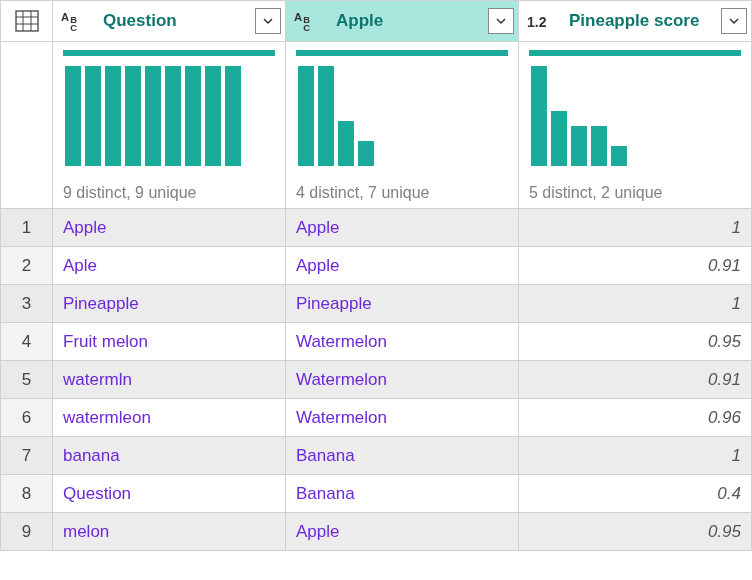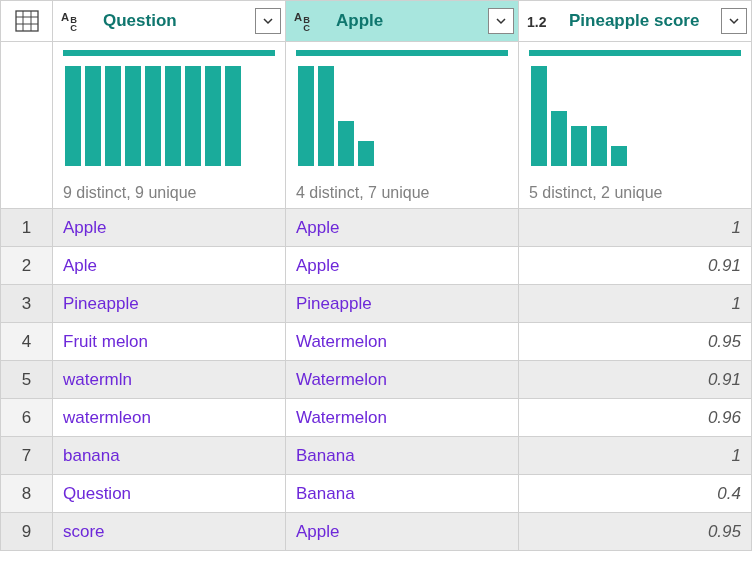--- a/index.html
+++ b/index.html
@@ -309,19 +309,19 @@
           <td class="data-cell col-right">1</td>
         </tr>
         <tr class="row-odd">
           <td class="rownum-cell">8</td>
           <td class="data-cell">Question</td>
           <td class="data-cell">Banana</td>
           <td class="data-cell col-right">0.4</td>
         </tr>
         <tr class="row-even">
           <td class="rownum-cell">9</td>
-          <td class="data-cell">score</td>
+          <td class="data-cell">melon</td>
           <td class="data-cell">Apple</td>
           <td class="data-cell col-right">0.95</td>
         </tr>
       </tbody>
 </table>
 </div>
 
 </body></html>

